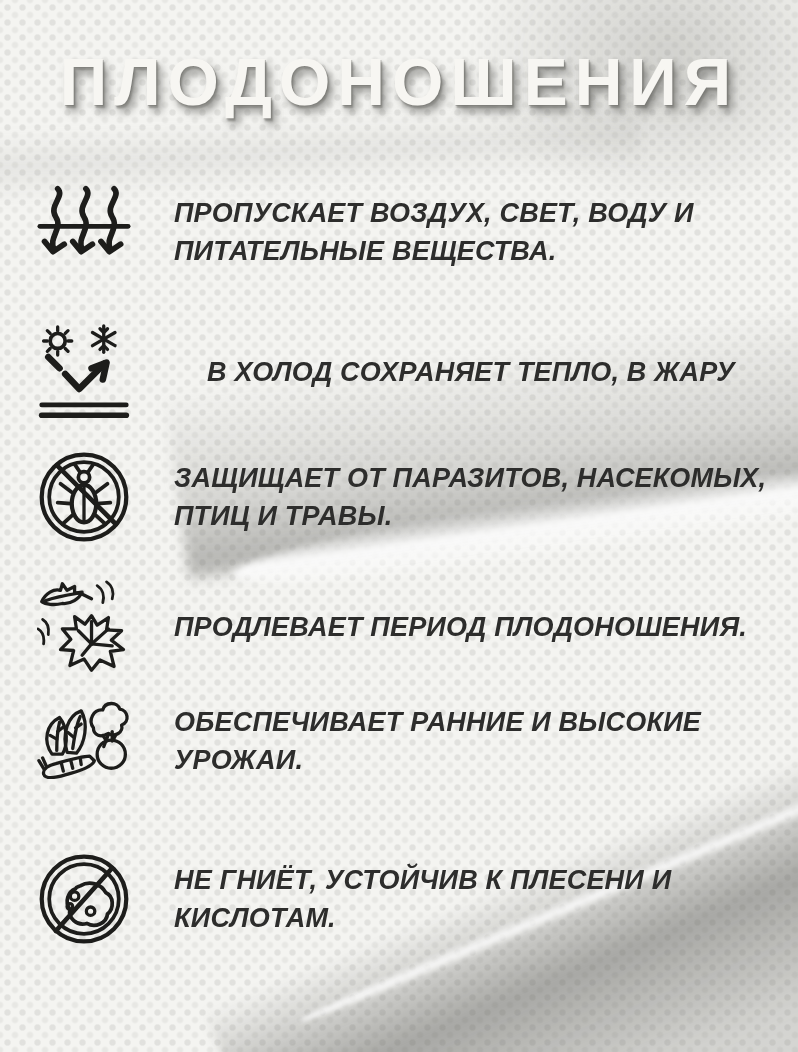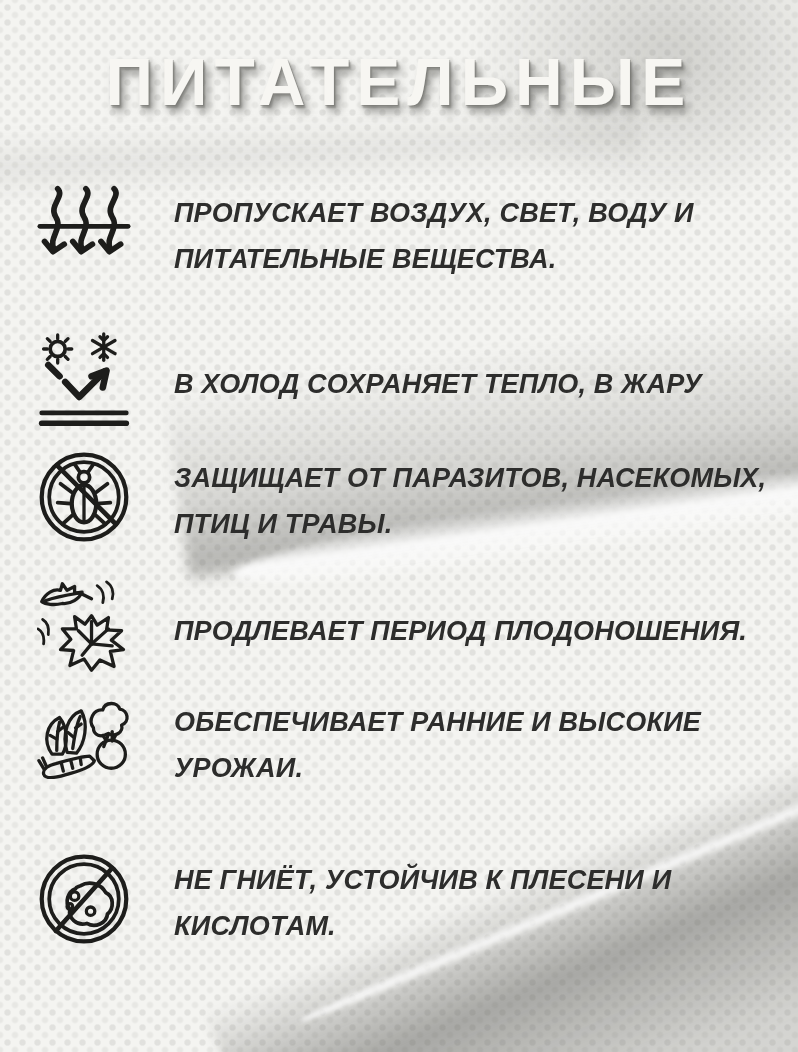--- a/index.html
+++ b/index.html
@@ -85,21 +85,21 @@
   }
 
   
   .feature-row {
     position: absolute;
     left: 36px; right: 14px;
     display: flex;
     align-items: center;
   }
   .row-1 { top: 180px; height: 104px; }
-  .row-2 { top: 322px; height: 116px; }
+  .row-2 { top: 314px; height: 116px; gap: 33px; }
   .row-3 { top: 441px; height: 112px; }
   .row-4 { top: 575px; height: 104px; justify-content: space-between; }
   .row-5 { top: 685px; height: 112px; }
   .row-6 { top: 840px; height: 118px; justify-content: space-between; }
 
   .feature-icon {
     flex: 0 0 96px;
     height: 100px;
     margin-right: 42px;
     display: flex;
@@ -110,35 +110,35 @@
 
   .feature-text {
     flex: 1;
     color: #2d2d2c;
     font-size: 27px;
     font-weight: 700;
     font-style: italic;
     line-height: 38px;
     letter-spacing: 0.2px;
   }
-  .feature-text .line { white-space: nowrap; margin-top: 8px; }
+  .feature-text .line { white-space: nowrap; }
 </style>
 </head>
 <body>
 
 <div class="canvas">
 
   <div class="shade shade-top-right"></div>
   <div class="shade shade-top-waves"></div>
   <div class="shade shade-mid"></div>
   <div class="shade fold-highlight-mid"></div>
   <div class="shade shade-bottom"></div>
   <div class="shade fold-edge-bottom"></div>
 
-  <div class="title">ПИТАТЕЛЬНЫЕ</div>
+  <div class="title">ПЛОДОНОШЕНИЯ</div>
 
   <div class="feature-row row-1">
     <span class="feature-icon">
       <svg viewBox="0 0 100 100" fill="none" stroke="#1d1d1b" stroke-linecap="round" stroke-linejoin="round">
         <line x1="3" y1="44" x2="97" y2="44" stroke-width="5"></line>
         <g stroke-width="6">
           <path d="M22,4 C30,12 12,22 20,34 C28,46 12,56 18,68"></path>
           <path d="M8,60 L17,71 L29,63"></path>
         </g>
         <g stroke-width="6" transform="translate(30,0)">

